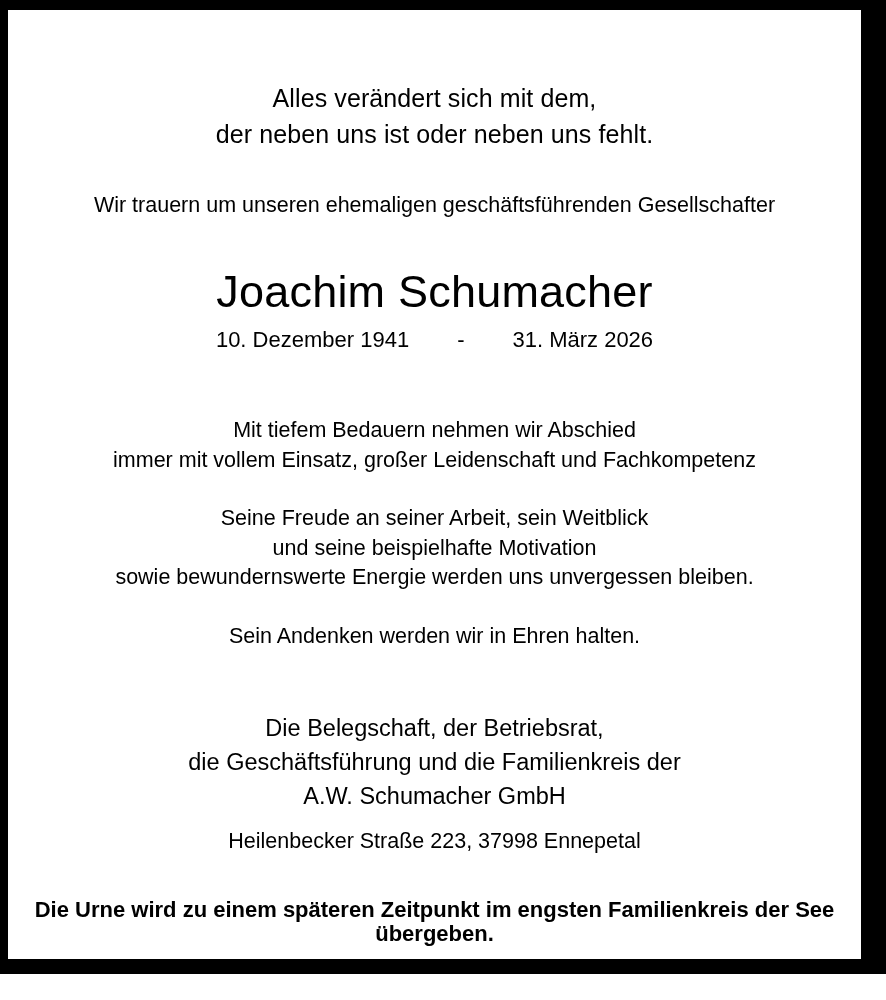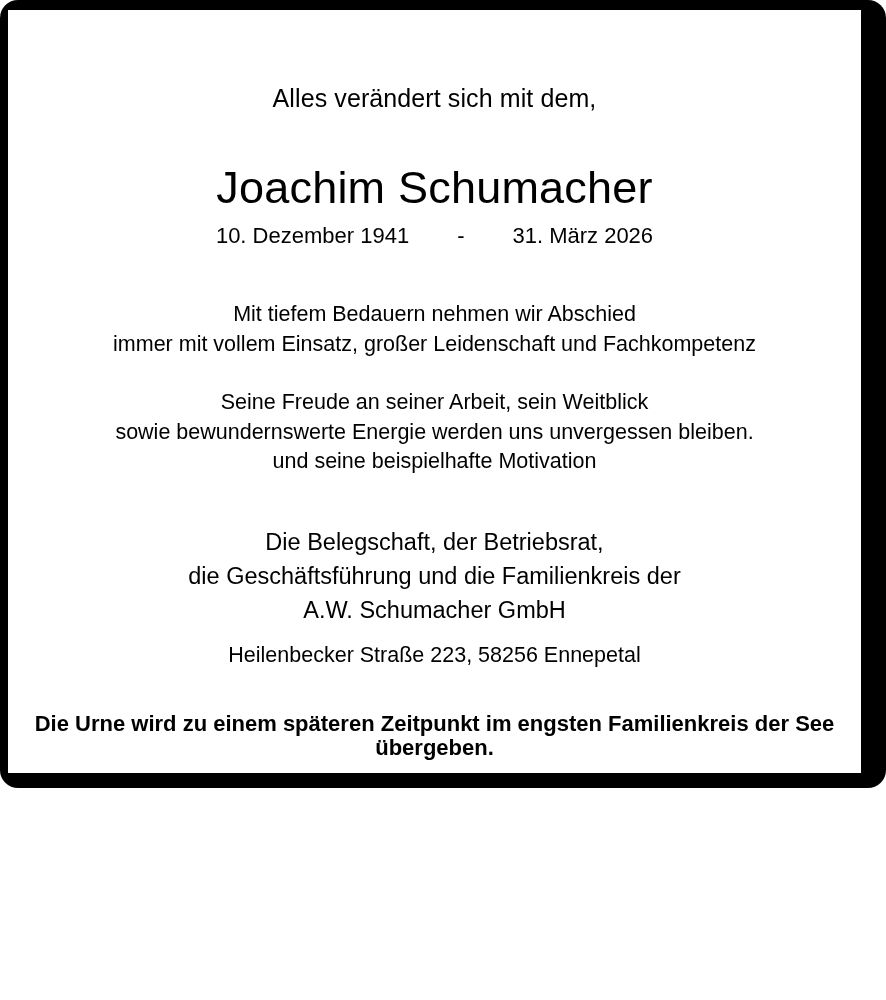--- a/index.html
+++ b/index.html
@@ -8,26 +8,25 @@
     background: #ffffff;
   }
   body {
     font-family: "Liberation Sans", sans-serif;
     -webkit-font-smoothing: antialiased;
   }
 
   .notice {
     position: relative;
     width: 886px;
-    height: 788px;
+    height: 974px;
     box-sizing: border-box;
     background: #000000;
     padding: 10px 25px 15px 8px;
     overflow: hidden;
-    border-radius: 18px;
   }
 
   .notice-inner {
     position: relative;
     width: 100%;
     height: 100%;
     box-sizing: border-box;
     background: #ffffff;
     color: #000000;
     text-align: center;
@@ -74,21 +73,21 @@
   .dates .sep {
     display: inline-block;
     padding: 0 48px;
   }
 
   
   .body-block {
     padding-top: 48px;
   }
   .para {
-    margin: 0;
+    margin: 12px;
     font-size: 21.5px;
     line-height: 29.5px;
     font-weight: 400;
   }
   .para + .para {
     margin-top: 29px;
   }
   .para-line {
     display: block;
   }
@@ -120,45 +119,50 @@
   }
 </style>
 </head>
 <body>
 
 <div class="notice">
   <div class="notice-inner">
 
     <div class="quote">
       <div class="quote-line">Alles verändert sich mit dem,</div>
+      <div class="quote-line">der neben uns ist oder neben uns fehlt.</div>
     </div>
 
+    <div class="intro">Wir trauern um unseren ehemaligen geschäftsführenden Gesellschafter</div>
 
     <div class="name-block">
       <div class="name">Joachim Schumacher</div>
       <div class="dates">
         <span>10. Dezember 1941</span><span class="sep">-</span><span>31. März 2026</span>
       </div>
     </div>
 
     <div class="body-block">
       <p class="para">
         <span class="para-line">Mit tiefem Bedauern nehmen wir Abschied</span>
         <span class="para-line">immer mit vollem Einsatz, großer Leidenschaft und Fachkompetenz</span>
       </p>
       <p class="para">
         <span class="para-line">Seine Freude an seiner Arbeit, sein Weitblick</span>
+        <span class="para-line">und seine beispielhafte Motivation</span>
         <span class="para-line">sowie bewundernswerte Energie werden uns unvergessen bleiben.</span>
-        <span class="para-line">und seine beispielhafte Motivation</span>
+      </p>
+      <p class="para">
+        <span class="para-line">Sein Andenken werden wir in Ehren halten.</span>
       </p>
     </div>
 
     <div class="signature">
       <span class="sig-line">Die Belegschaft, der Betriebsrat,</span>
       <span class="sig-line">die Geschäftsführung und die Familienkreis der</span>
       <span class="sig-line">A.W. Schumacher GmbH</span>
-      <div class="address">Heilenbecker Straße 223, 58256 Ennepetal</div>
+      <div class="address">Heilenbecker Straße 223, 37998 Ennepetal</div>
     </div>
 
     <div class="footer">Die Urne wird zu einem späteren Zeitpunkt im engsten Familienkreis der See übergeben.</div>
 
   </div>
 </div>
 
 </body></html>

